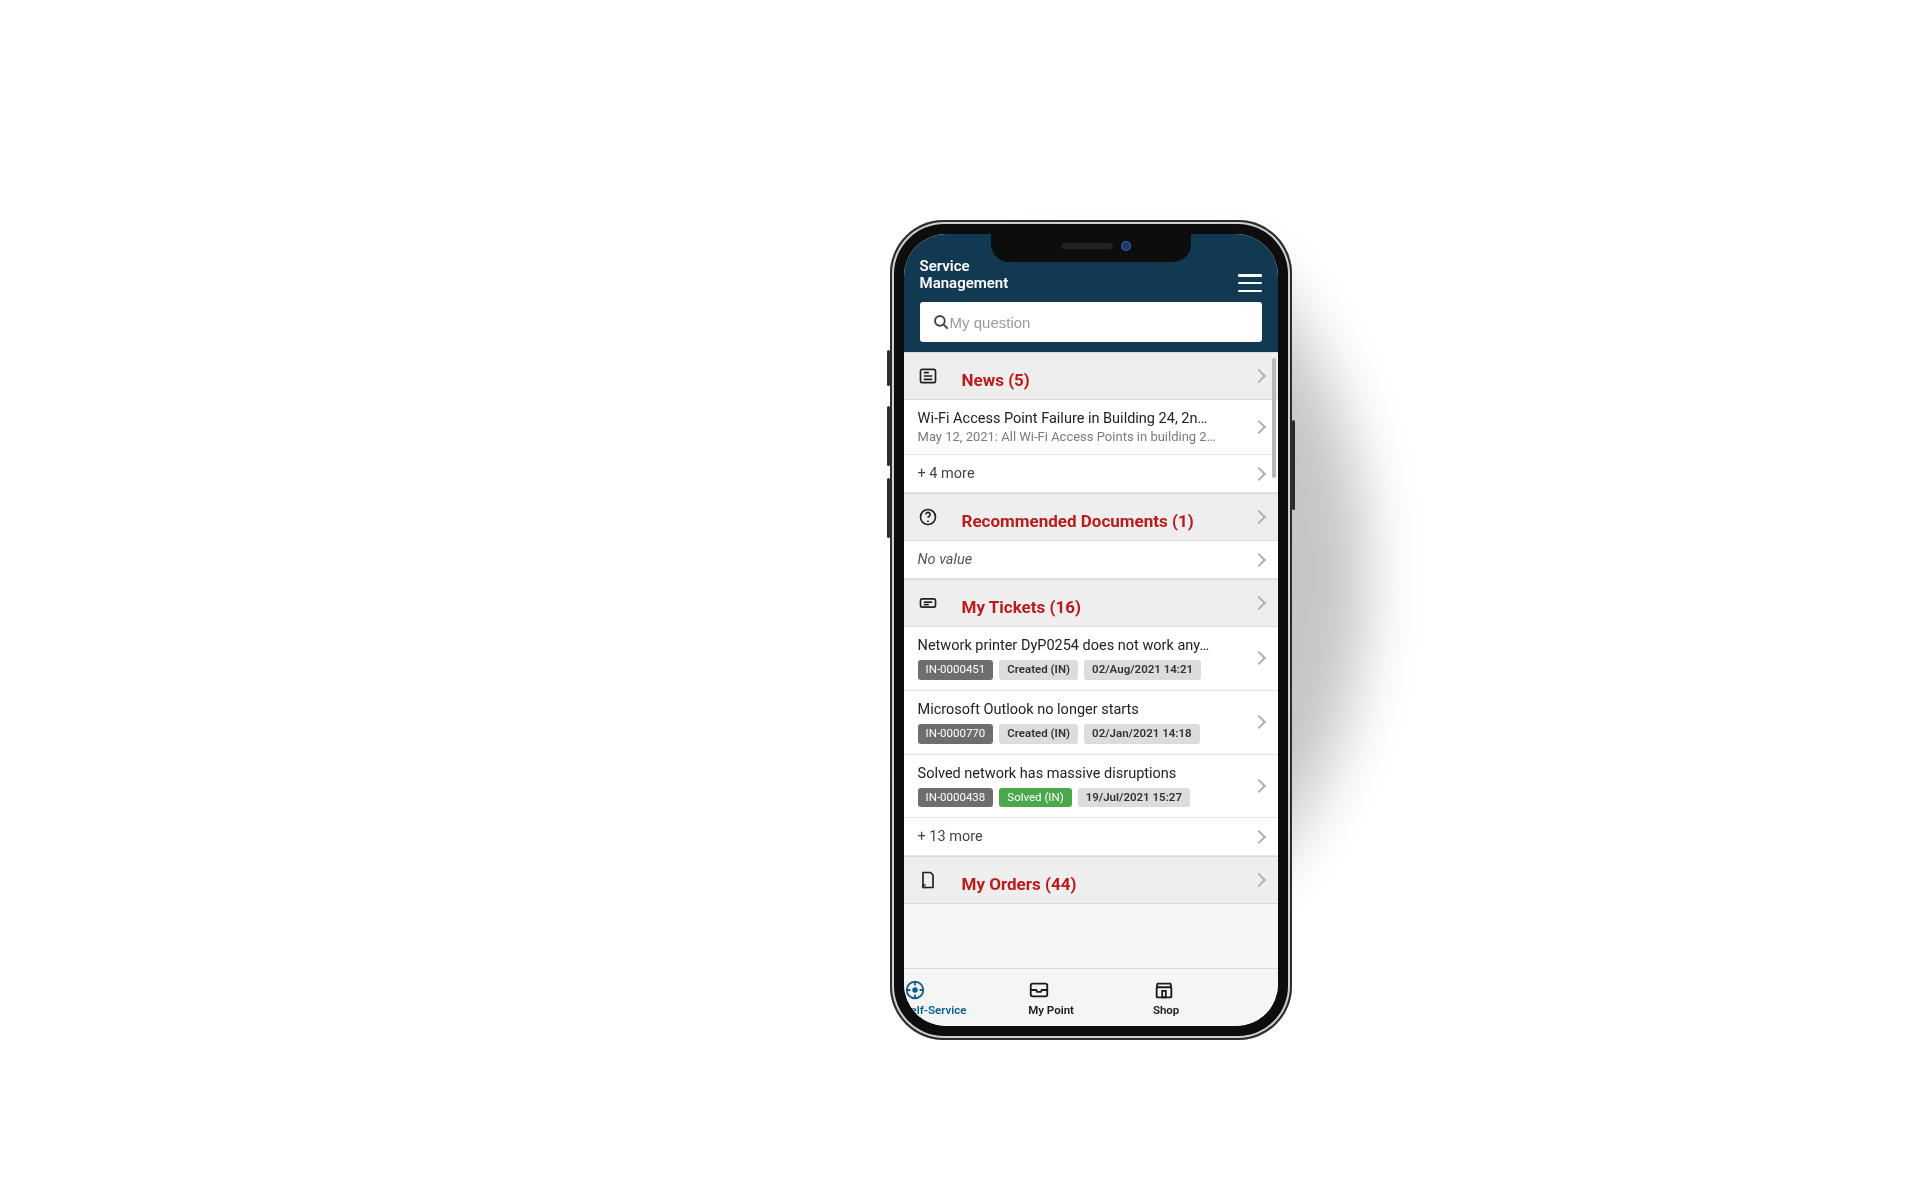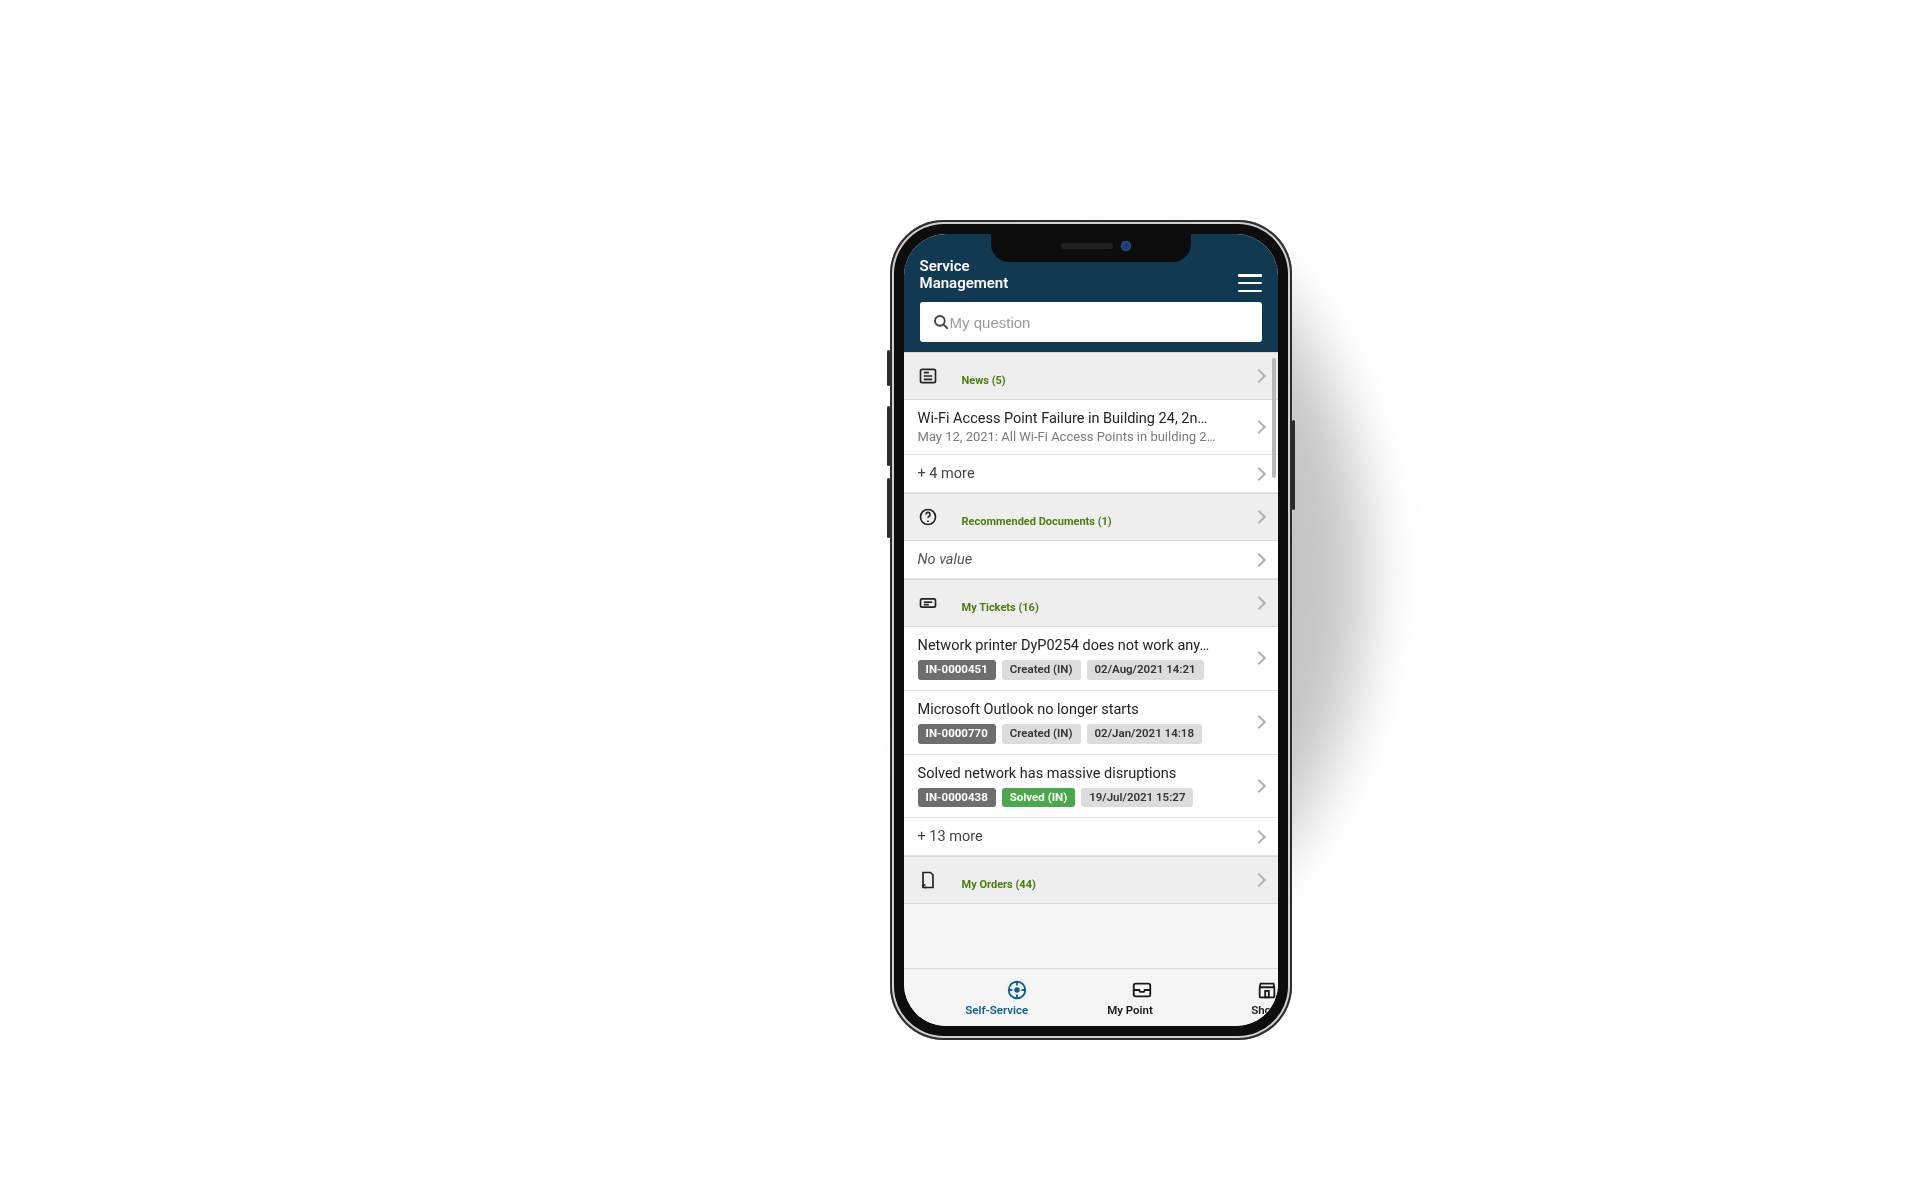--- a/index.html
+++ b/index.html
@@ -151,21 +151,21 @@
     border-top:1px solid #d9d9d9;
     border-bottom:1px solid #d9d9d9;
     display:flex;
     align-items:center;
     padding:0 14px;
     height:48px;
     gap:24px;
     cursor:pointer;
   }
   .section-header .sh-icon { width:20px; height:20px; color:#222; flex:0 0 auto;}
-  .section-header .sh-label { font-size:11px; font-weight:700; color:#4d7c0f; flex:1;margin-top:8px; }
+  .section-header .sh-label { font-size:17px; font-weight:700; color:#b91c1c; flex:1;margin-top:8px; }
   .chev { width:10px; height:10px; border-right:2px solid #b0b0b0; border-top:2px solid #b0b0b0; transform:rotate(45deg); flex:0 0 auto; }
 
   .row {
     background:#ffffff;
     border-bottom:1px solid #e4e4e4;
     padding:10px 14px;
     display:flex;
     align-items:center;
     gap:10px;
     cursor:pointer;
@@ -186,21 +186,21 @@
     text-overflow:ellipsis;
     margin-top:2px;
   }
   .row-more .row-title { color:#444; }
   .row-italic .row-title { font-style:italic; color:#555; }
 
   .pill-row { display:flex; gap:6px; margin-top:6px; flex-wrap:wrap; }
   .pill {
     display:inline-block;
     font-size:11.5px;
-    font-weight:700;
+    font-weight:400;
     padding:3px 8px;
     border-radius:3px;
     line-height:1.2;
   }
   .pill-id   { background:#6e6e6e; color:#fff; }
   .pill-grey { background:#dcdcdc; color:#333; font-weight:600; }
   .pill-green{ background:#4aa84a; color:#fff; }
 
   
   .bottom-nav {
@@ -208,21 +208,21 @@
     bottom:0; left:0; right:0;
     height:58px;
     background:#f5f5f5;
     border-top:1px solid #d9d9d9;
     display:flex;
   }
   .nav-item {
     flex:1;
     display:flex;
     flex-direction:column;
-    align-items:flex-end;
+    align-items:flex-start;
     justify-content:center;
     gap:2px;
     font-size:11.5px;
     font-weight:600;
     color:#1a1a1a;
     cursor:pointer;
   }
   .nav-item.active { color:#0b5f8a; }
   .nav-icon { width:22px; height:22px; }
 

